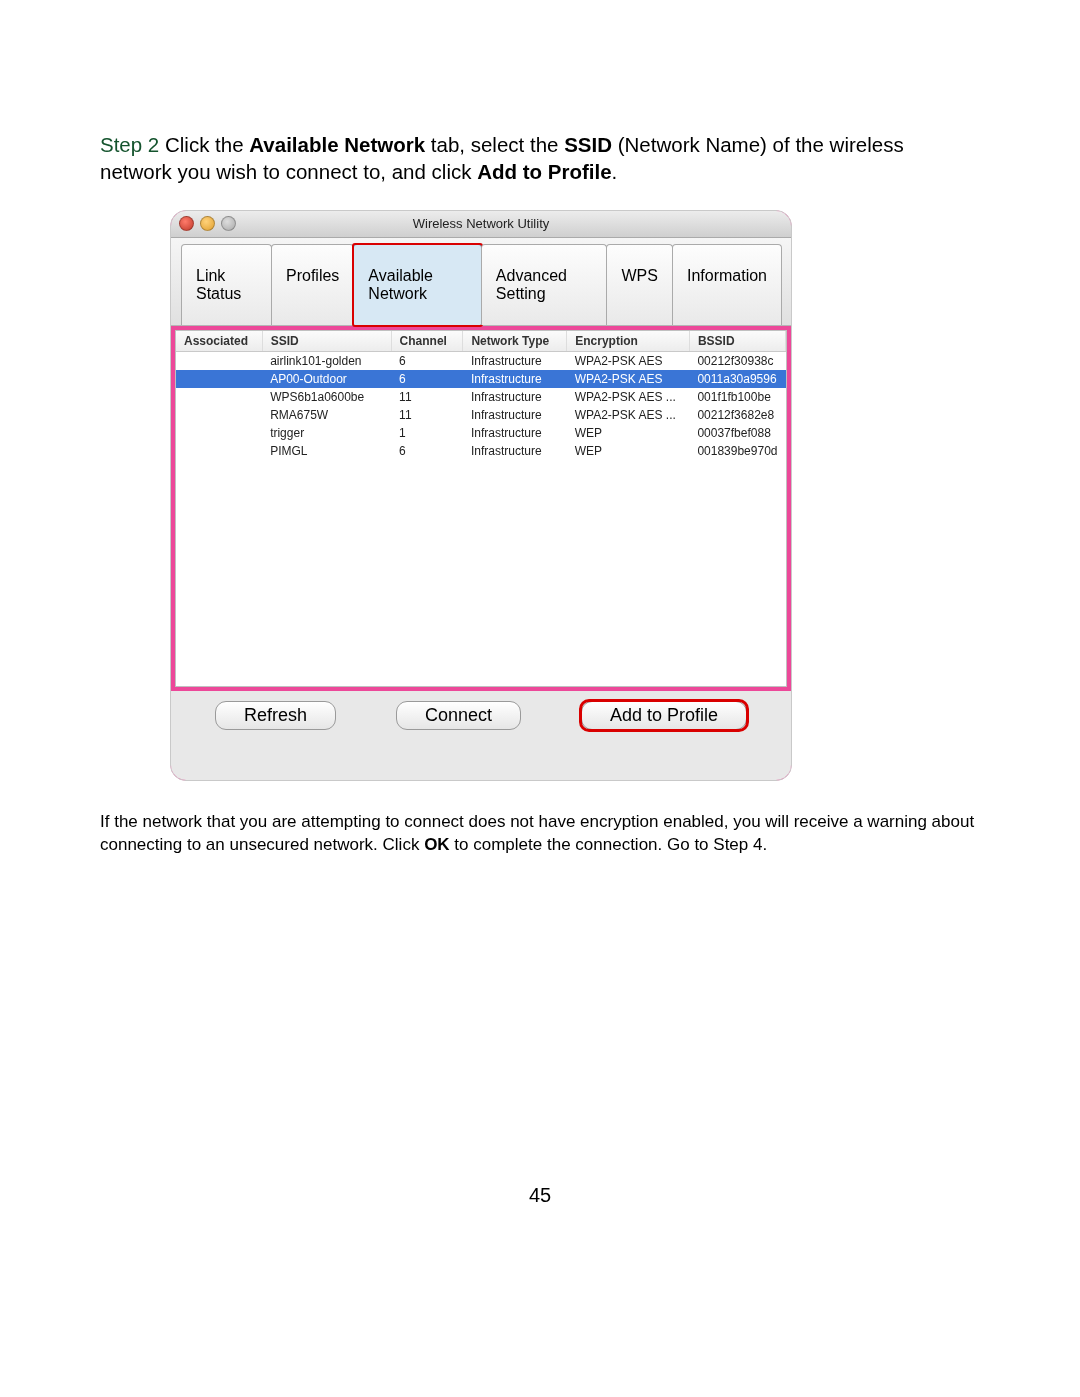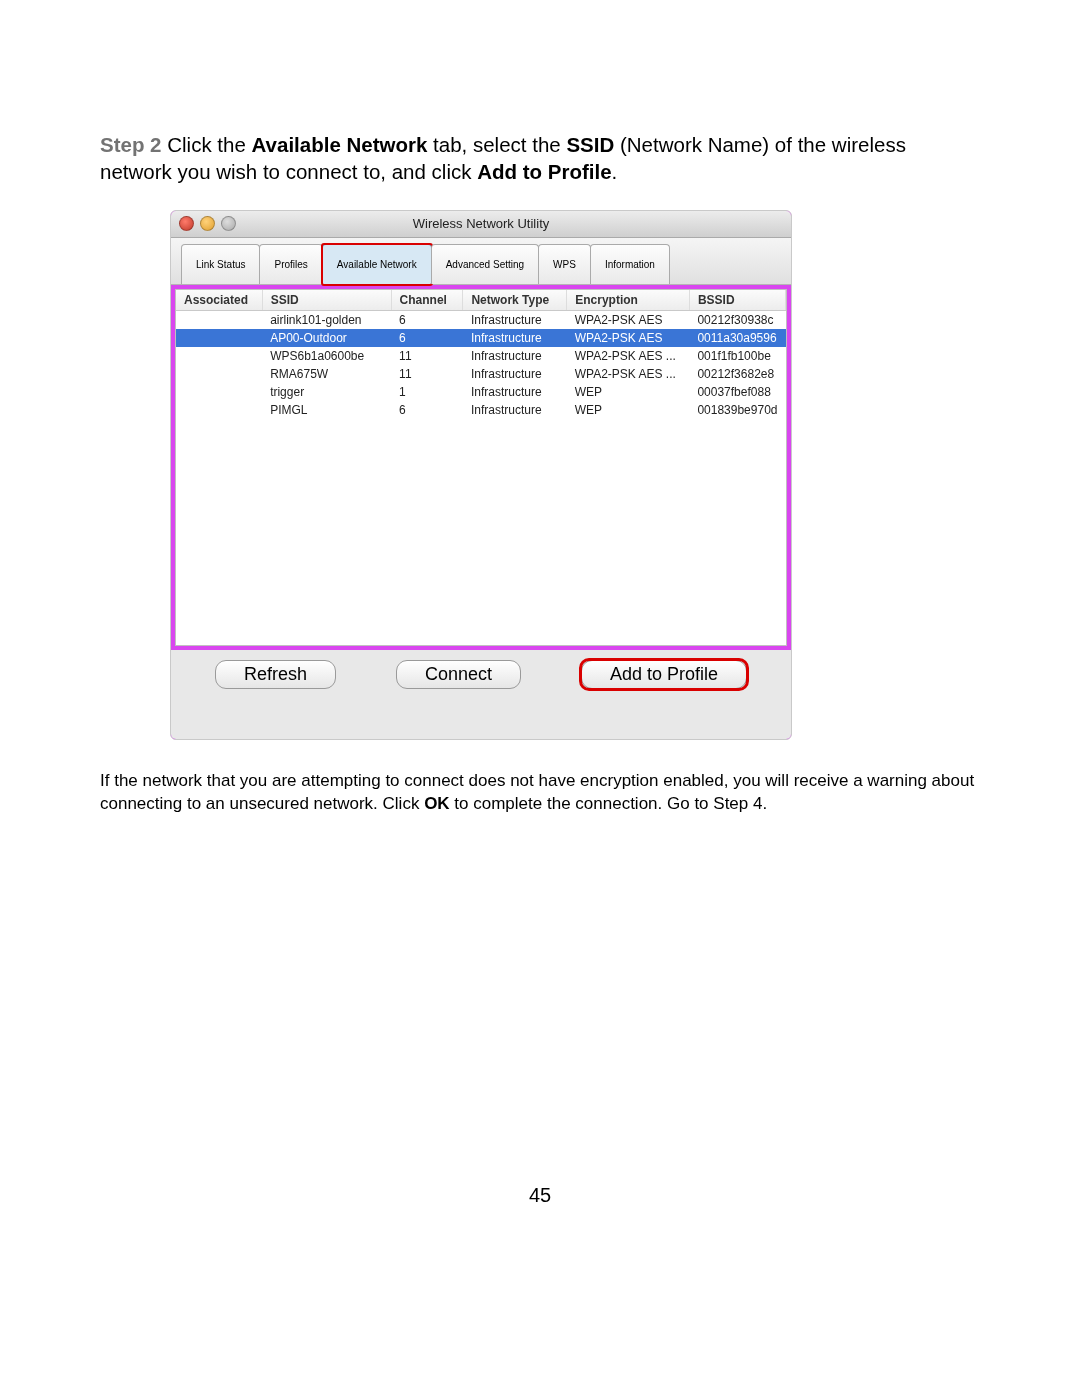--- a/index.html
+++ b/index.html
@@ -15,28 +15,28 @@
     width: 1080px;
     height: 1397px;
     position: relative;
   }
   .instr {
     font-size: 20.5px;
     line-height: 1.35;
     color: #000;
     margin-bottom: 24px;
   }
-  .step-label { color: #737373; font-weight: bold; }
+  .step-label { color: #14532d; font-weight: normal; }
   .b { font-weight: bold; }
   .screenshot {
     width: 620px;
     margin: 0 0 30px 70px;
-    background: #d946ef;
+    background: #ec4899;
     border: 1px solid #c9c9c9;
-    border-radius: 6px;
+    border-radius: 16px;
     overflow: hidden;
   }
   .titlebar {
     height: 26px;
     background: linear-gradient(#ececec,#cfcfcf);
     border-bottom: 1px solid #aaa;
     display: flex;
     align-items: center;
     padding: 0 8px;
     position: relative;
@@ -51,30 +51,29 @@
     font-size: 13px; color: #222;
     font-family: "Lucida Grande", Arial, sans-serif;
   }
   .tabbar {
     background: linear-gradient(#f5f5f5,#e0e0e0);
     padding: 6px 10px 0 10px;
     border-bottom: 1px solid #b5b5b5;
   }
   .tabbar-inner { display: flex; }
   .tab {
-    font-size: 10px;
-    padding: 14px 14px;
+    font-size: 16px;
+    padding: 22px 14px;
     border: 1px solid #aaa;
     border-bottom: none;
     background: linear-gradient(#fdfdfd,#e9e9e9);
     margin-right: -1px;
     border-radius: 4px 4px 0 0;
     font-family: "Lucida Grande", Arial, sans-serif;
     position: relative;
-    text-align: right;
   }
   .tab.active {
     background: #d7e8f4;
     border-color: #7aa8c8;
   }
   .tab.active.highlight::before {
     content: "";
     position: absolute;
     inset: -2px;
     border: 2px solid #d90000;

